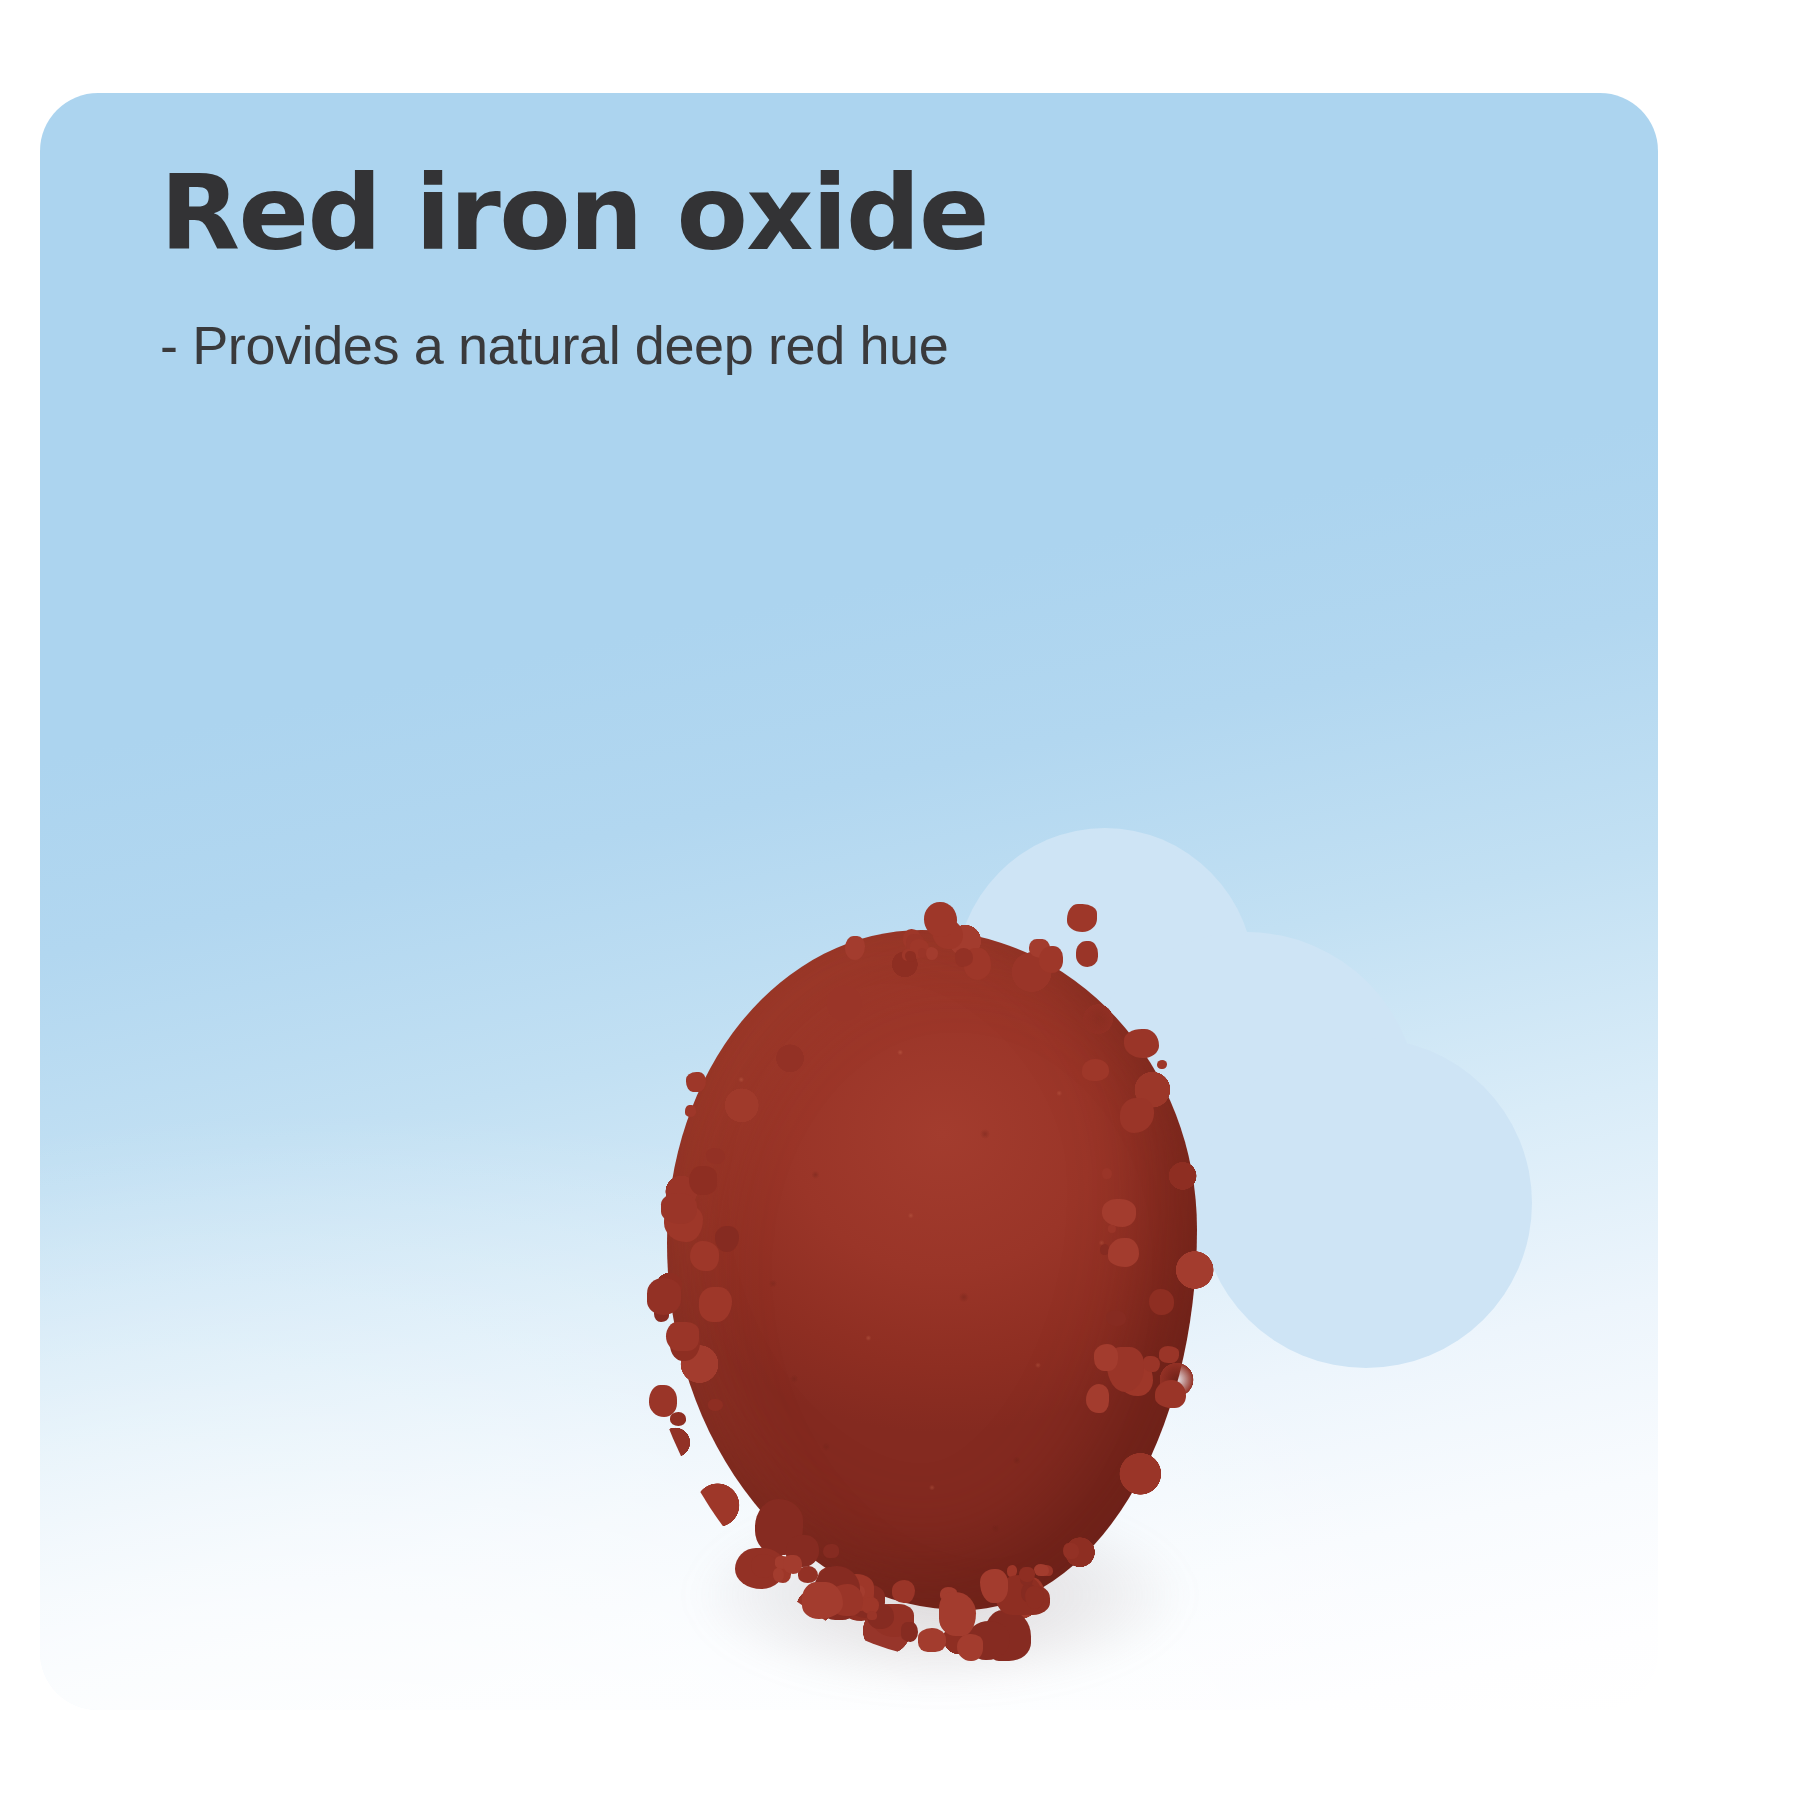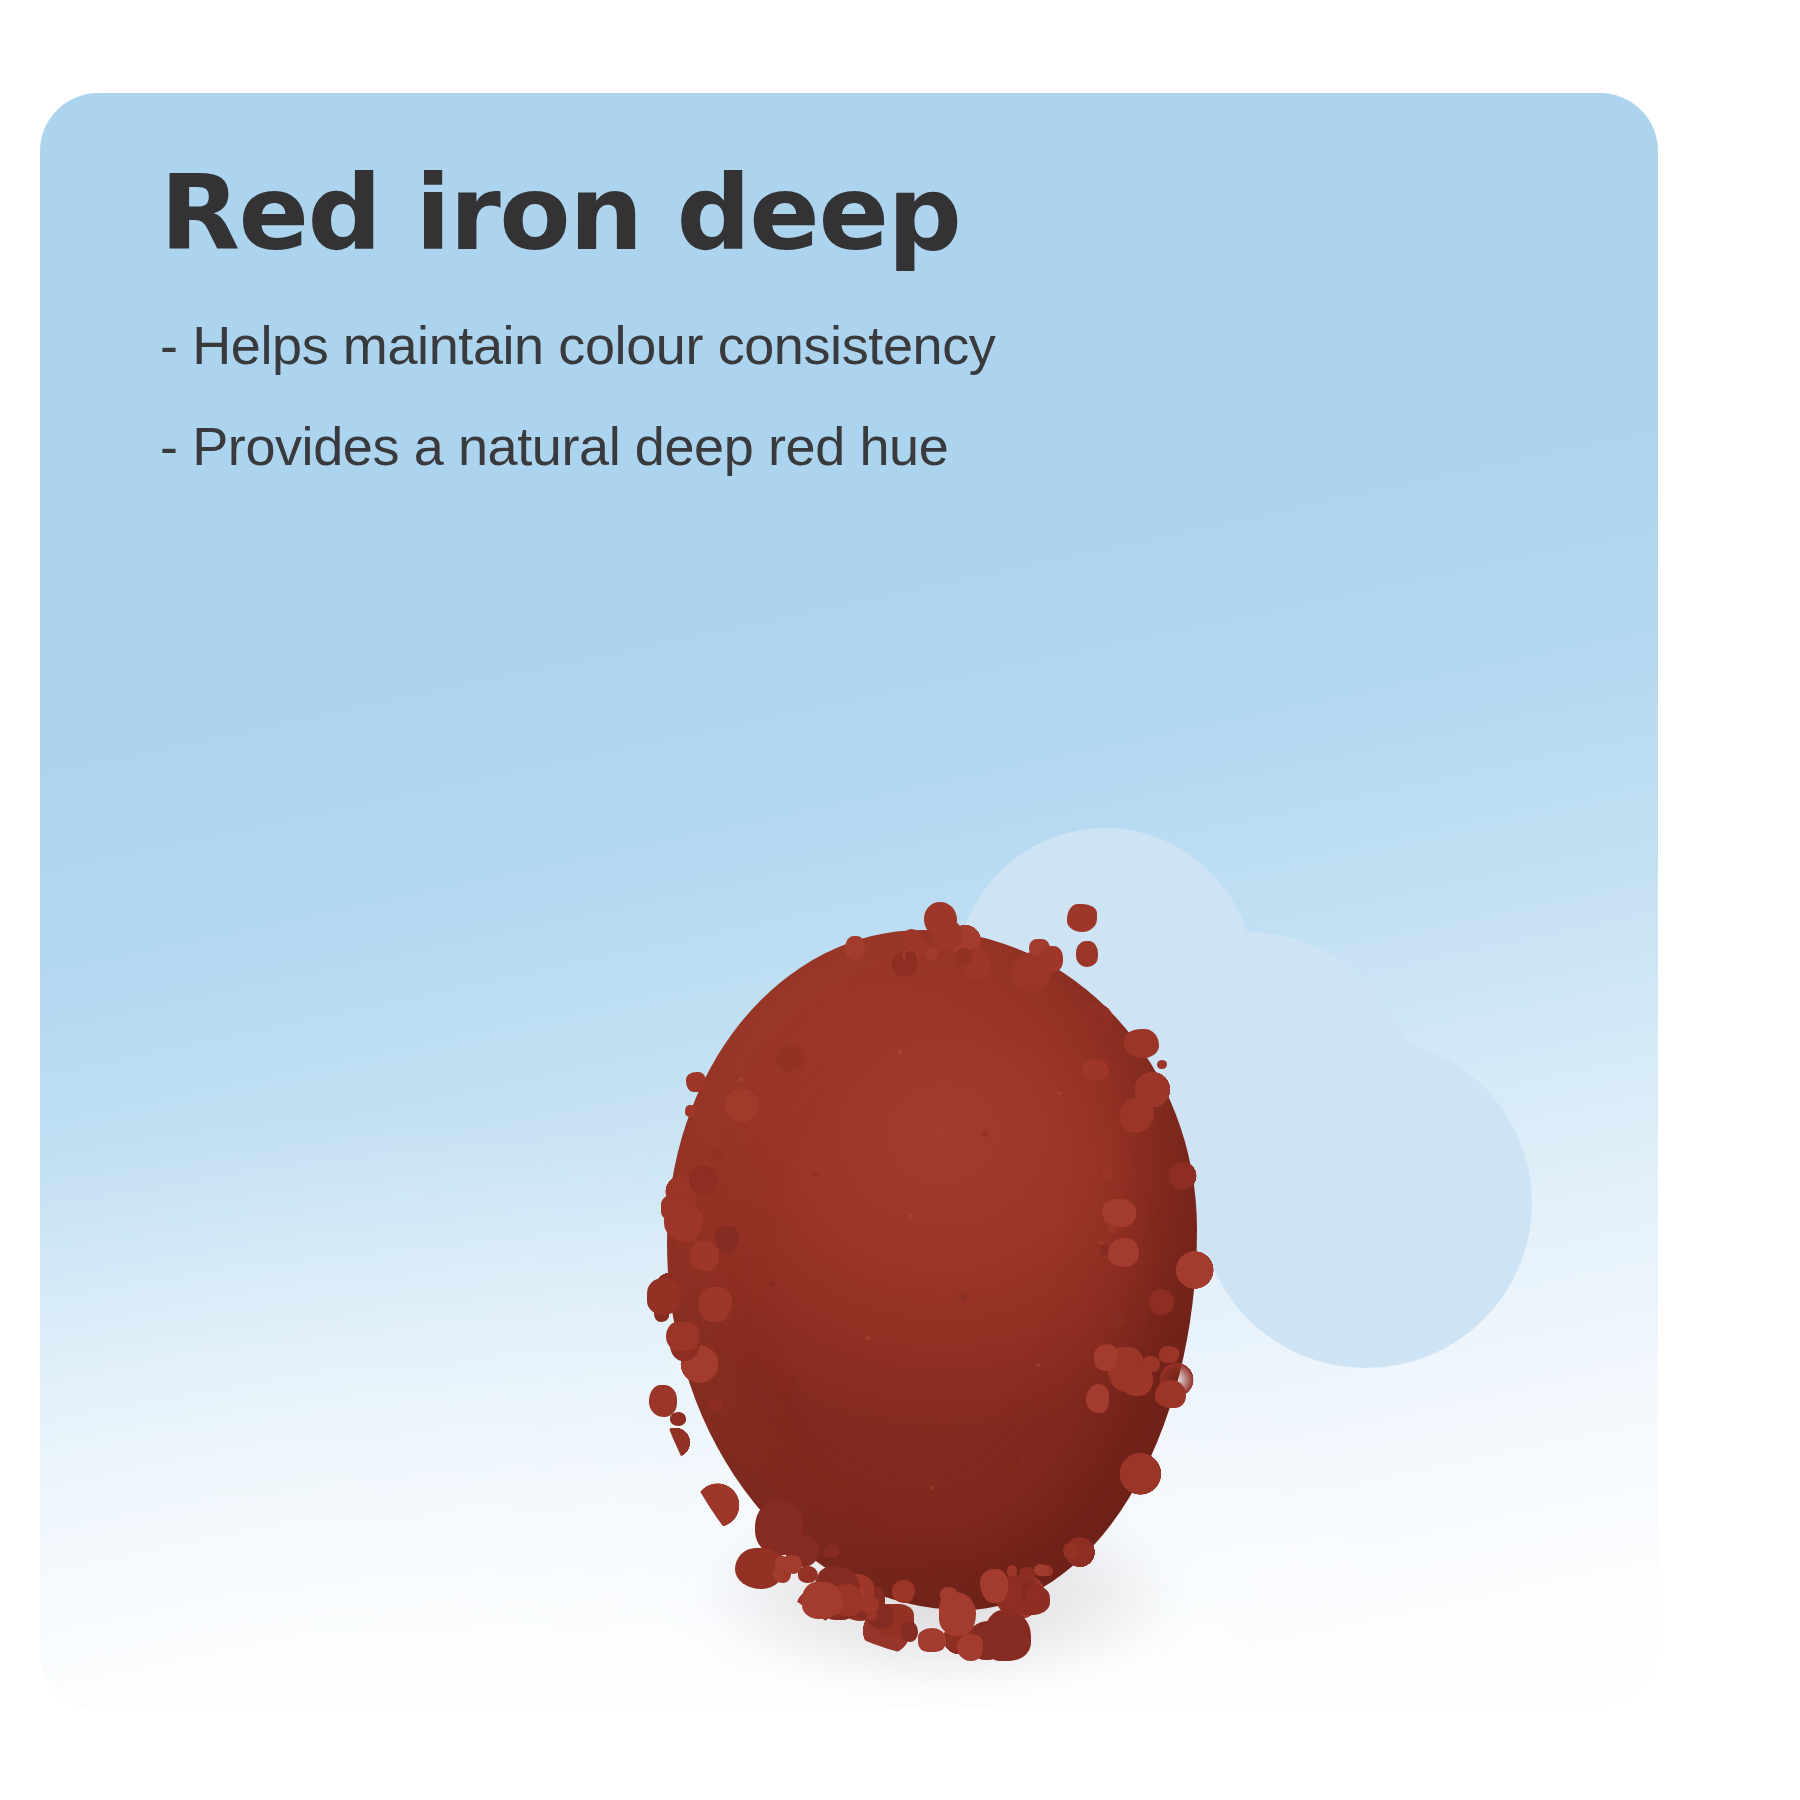--- a/index.html
+++ b/index.html
@@ -266,25 +266,24 @@
   }
 </style>
 </head>
 <body>
 
 <div id="stage">
 
   <div class="card">
 
     <div class="content">
-      <h1 class="title">Red iron deep</h1>
+      <h1 class="title">Red iron oxide</h1>
 
 
       <ul class="bullets">
-        <li class="bullet">- Helps maintain colour consistency</li>
         <li class="bullet">- Provides a natural deep red hue</li>
       </ul>
     </div>
 
   </div>
 
   <div class="blob-layer">
     <div class="blob blob-upper"></div>
     <div class="blob-bridge"></div>
     <div class="blob blob-lower"></div>

